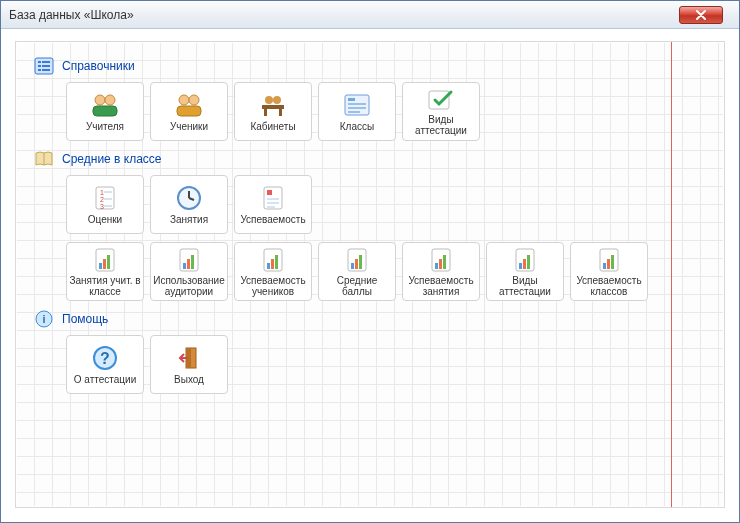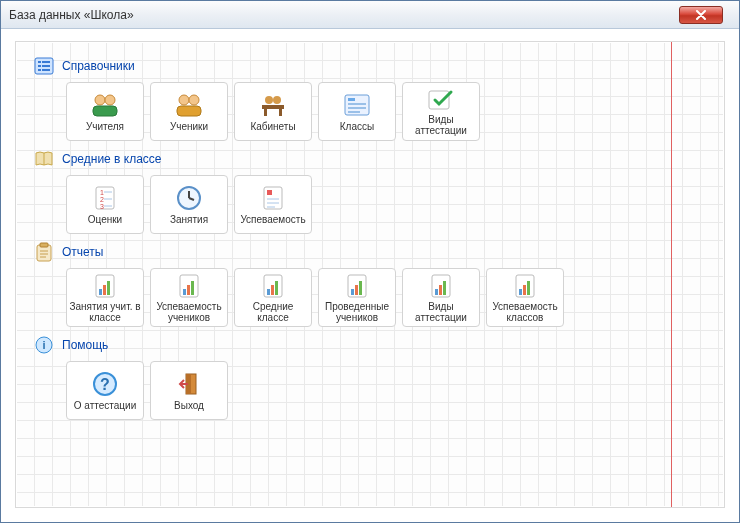--- a/index.html
+++ b/index.html
@@ -246,32 +246,20 @@
                   <line x1="6" y1="18" x2="18" y2="18" stroke="#aac6e6"></line>
                   <line x1="6" y1="22" x2="14" y2="22" stroke="#aac6e6"></line>
                 </svg>
             </span>
             <span class="tile-label">Успеваемость</span>
           </div>
         </div>
       </div>
 
       <div class="section">
-        <div class="section-header">
-          <span class="section-icon">
-            <svg class="i" width="18" height="20" viewBox="0 0 18 20">
-                <rect x="2" y="3" width="14" height="16" rx="2" fill="#f6e9c9" stroke="#c8a050"></rect>
-                <rect x="5" y="1" width="8" height="4" rx="1" fill="#d9b060" stroke="#b08030"></rect>
-                <line x1="5" y1="9" x2="13" y2="9" stroke="#c8a050"></line>
-                <line x1="5" y1="12" x2="13" y2="12" stroke="#c8a050"></line>
-                <line x1="5" y1="15" x2="11" y2="15" stroke="#c8a050"></line>
-              </svg>
-          </span>
-          <span class="section-title">Отчеты</span>
-        </div>
         <div class="tiles" style="margin-left:32px;">
           <div class="tile">
             <span class="tile-icon">
               <svg class="i" width="24" height="26" viewBox="0 0 24 26">
                   <rect x="3" y="2" width="18" height="22" rx="2" fill="#fff" stroke="#bbb"></rect>
                   <rect x="6" y="16" width="3" height="6" fill="#5a9bd4"></rect>
                   <rect x="10" y="12" width="3" height="10" fill="#e8744a"></rect>
                   <rect x="14" y="8" width="3" height="14" fill="#6ab84f"></rect>
                 </svg>
             </span>
@@ -279,43 +267,54 @@
           </div>
           <div class="tile">
             <span class="tile-icon">
               <svg class="i" width="24" height="26" viewBox="0 0 24 26">
                   <rect x="3" y="2" width="18" height="22" rx="2" fill="#fff" stroke="#bbb"></rect>
                   <rect x="6" y="16" width="3" height="6" fill="#5a9bd4"></rect>
                   <rect x="10" y="12" width="3" height="10" fill="#e8744a"></rect>
                   <rect x="14" y="8" width="3" height="14" fill="#6ab84f"></rect>
                 </svg>
             </span>
+            <span class="tile-label">Использование аудитории</span>
+          </div>
+          <div class="tile">
+            <span class="tile-icon">
+              <svg class="i" width="24" height="26" viewBox="0 0 24 26">
+                  <rect x="3" y="2" width="18" height="22" rx="2" fill="#fff" stroke="#bbb"></rect>
+                  <rect x="6" y="16" width="3" height="6" fill="#5a9bd4"></rect>
+                  <rect x="10" y="12" width="3" height="10" fill="#e8744a"></rect>
+                  <rect x="14" y="8" width="3" height="14" fill="#6ab84f"></rect>
+                </svg>
+            </span>
             <span class="tile-label">Успеваемость учеников</span>
           </div>
           <div class="tile">
             <span class="tile-icon">
               <svg class="i" width="24" height="26" viewBox="0 0 24 26">
                   <rect x="3" y="2" width="18" height="22" rx="2" fill="#fff" stroke="#bbb"></rect>
                   <rect x="6" y="16" width="3" height="6" fill="#5a9bd4"></rect>
                   <rect x="10" y="12" width="3" height="10" fill="#e8744a"></rect>
                   <rect x="14" y="8" width="3" height="14" fill="#6ab84f"></rect>
                 </svg>
             </span>
-            <span class="tile-label">Средние классе</span>
-          </div>
-          <div class="tile">
-            <span class="tile-icon">
-              <svg class="i" width="24" height="26" viewBox="0 0 24 26">
-                  <rect x="3" y="2" width="18" height="22" rx="2" fill="#fff" stroke="#bbb"></rect>
-                  <rect x="6" y="16" width="3" height="6" fill="#5a9bd4"></rect>
-                  <rect x="10" y="12" width="3" height="10" fill="#e8744a"></rect>
-                  <rect x="14" y="8" width="3" height="14" fill="#6ab84f"></rect>
-                </svg>
-            </span>
-            <span class="tile-label">Проведенные учеников</span>
+            <span class="tile-label">Средние баллы</span>
+          </div>
+          <div class="tile">
+            <span class="tile-icon">
+              <svg class="i" width="24" height="26" viewBox="0 0 24 26">
+                  <rect x="3" y="2" width="18" height="22" rx="2" fill="#fff" stroke="#bbb"></rect>
+                  <rect x="6" y="16" width="3" height="6" fill="#5a9bd4"></rect>
+                  <rect x="10" y="12" width="3" height="10" fill="#e8744a"></rect>
+                  <rect x="14" y="8" width="3" height="14" fill="#6ab84f"></rect>
+                </svg>
+            </span>
+            <span class="tile-label">Успеваемость занятия</span>
           </div>
           <div class="tile">
             <span class="tile-icon">
               <svg class="i" width="24" height="26" viewBox="0 0 24 26">
                   <rect x="3" y="2" width="18" height="22" rx="2" fill="#fff" stroke="#bbb"></rect>
                   <rect x="6" y="16" width="3" height="6" fill="#5a9bd4"></rect>
                   <rect x="10" y="12" width="3" height="10" fill="#e8744a"></rect>
                   <rect x="14" y="8" width="3" height="14" fill="#6ab84f"></rect>
                 </svg>
             </span>

